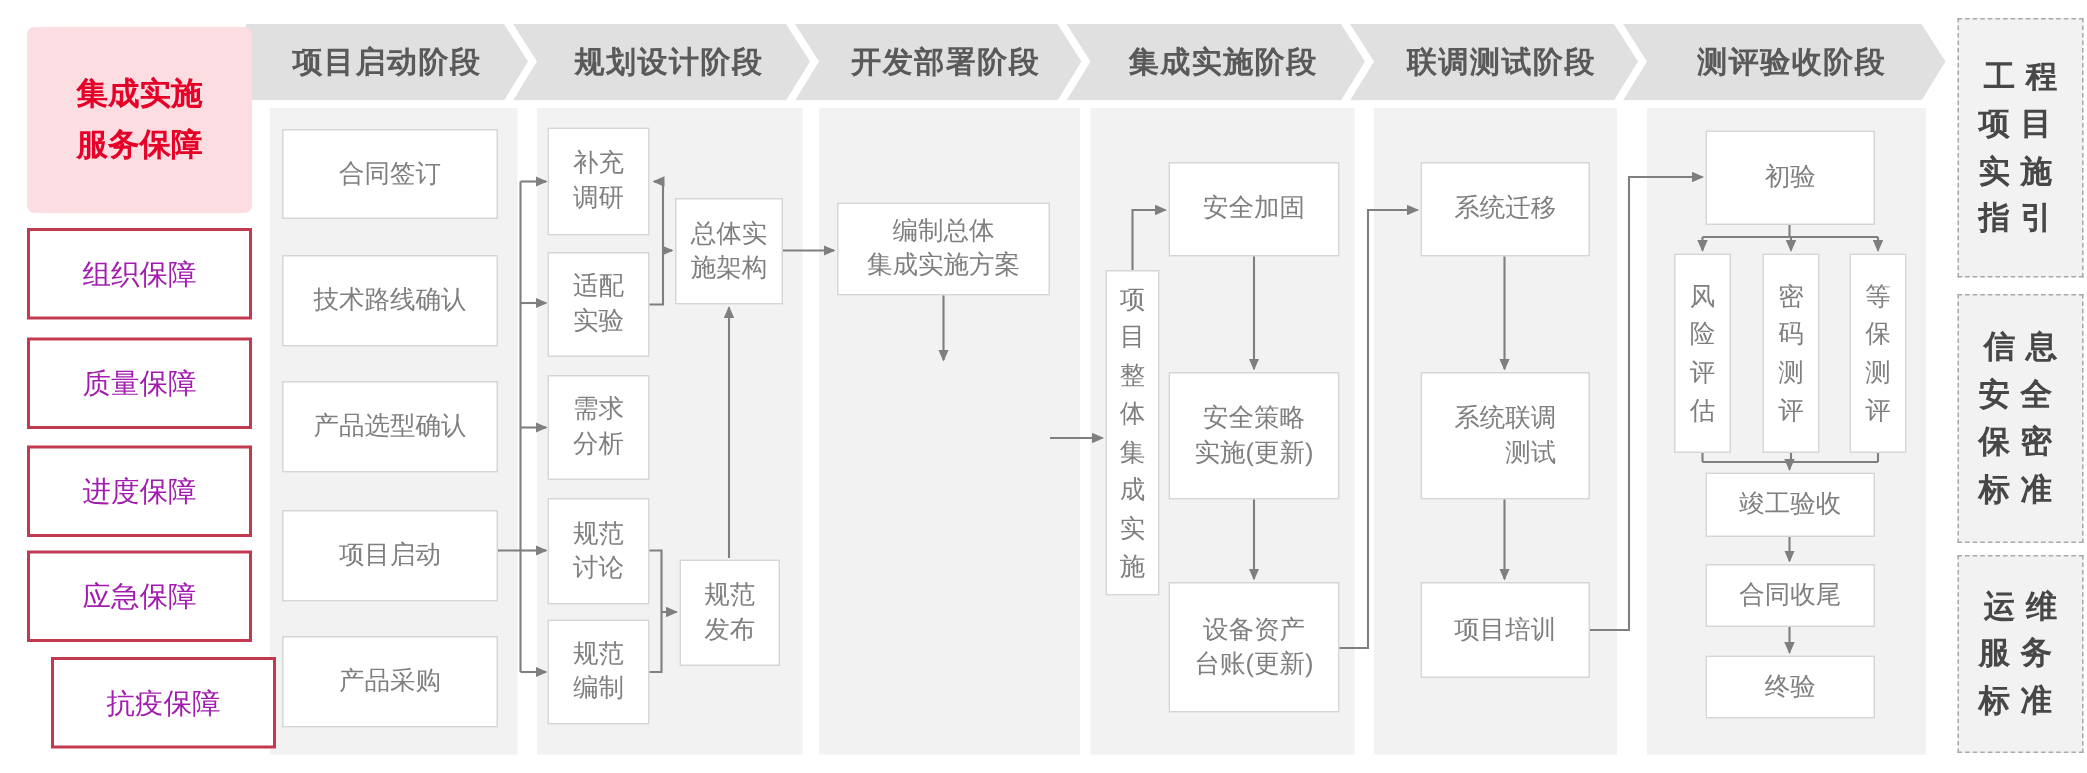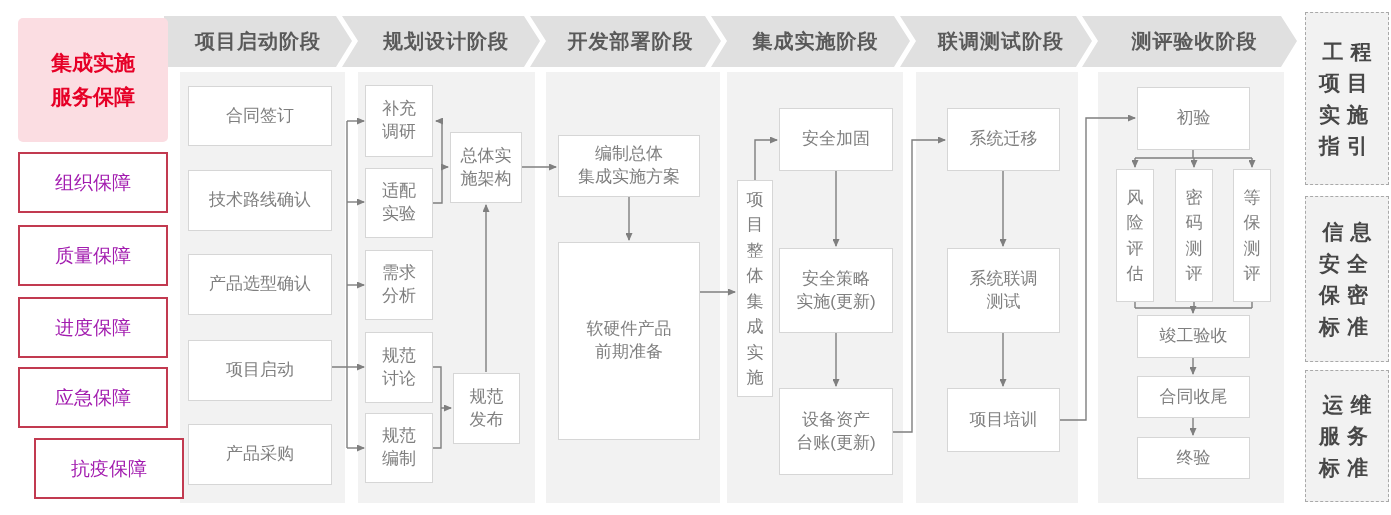--- a/index.html
+++ b/index.html
@@ -85,34 +85,32 @@
 讨论</div>
   <div class="abs box" style="left:365px;top:413px;width:68px;height:70px;" data-bind="planning.spec_drafting">规范
 编制</div>
   <div class="abs box" style="left:450px;top:132px;width:72px;height:71px;" data-bind="planning.overall_architecture">总体实
 施架构</div>
   <div class="abs box" style="left:453px;top:373px;width:67px;height:71px;" data-bind="planning.spec_release">规范
 发布</div>
 
   <div class="abs box" style="left:558px;top:135px;width:142px;height:62px;" data-bind="development.overall_plan">编制总体
 集成实施方案</div>
-  <div class="abs box" style="left:558px;top:242px;width:142px;height:198px;" data-bind="development.product_preparation">软硬件产品
-前期准备</div>
 
   <div class="abs box vbox" style="left:737px;top:180px;width:36px;height:217px;">
     <div class="inner" data-bind="integration.overall_implementation">项目整体集成实施</div>
   </div>
   <div class="abs box" style="left:779px;top:108px;width:114px;height:63px;" data-bind="integration.security_hardening">安全加固</div>
   <div class="abs box" style="left:779px;top:248px;width:114px;height:85px;" data-bind="integration.security_policy">安全策略
 实施(更新)</div>
   <div class="abs box" style="left:779px;top:388px;width:114px;height:87px;" data-bind="integration.asset_ledger">设备资产
 台账(更新)</div>
 
   <div class="abs box" style="left:947px;top:108px;width:113px;height:63px;" data-bind="testing.system_migration">系统迁移</div>
-  <div class="abs box" style="left:947px;top:248px;width:113px;height:85px;" data-bind="testing.joint_testing">系统联调
+  <div class="abs box" style="left:947px;top:248px;width:113px;height:85px;text-align:right;" data-bind="testing.joint_testing">系统联调
 测试</div>
   <div class="abs box" style="left:947px;top:388px;width:113px;height:64px;" data-bind="testing.project_training">项目培训</div>
 
   <div class="abs box" style="left:1137px;top:87px;width:113px;height:63px;" data-bind="acceptance.initial_acceptance">初验</div>
   <div class="abs box vbox" style="left:1116px;top:169px;width:38px;height:133px;">
     <div class="inner" data-bind="acceptance.risk_assessment">风险评估</div>
   </div>
   <div class="abs box vbox" style="left:1175px;top:169px;width:38px;height:133px;">
     <div class="inner" data-bind="acceptance.crypto_evaluation">密码测评</div>
   </div>

